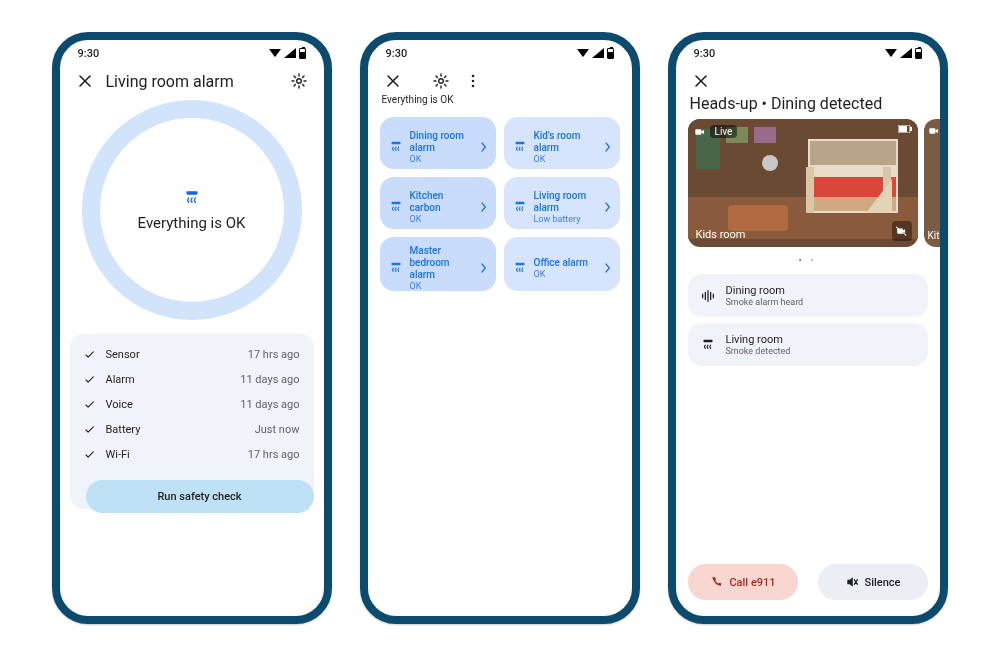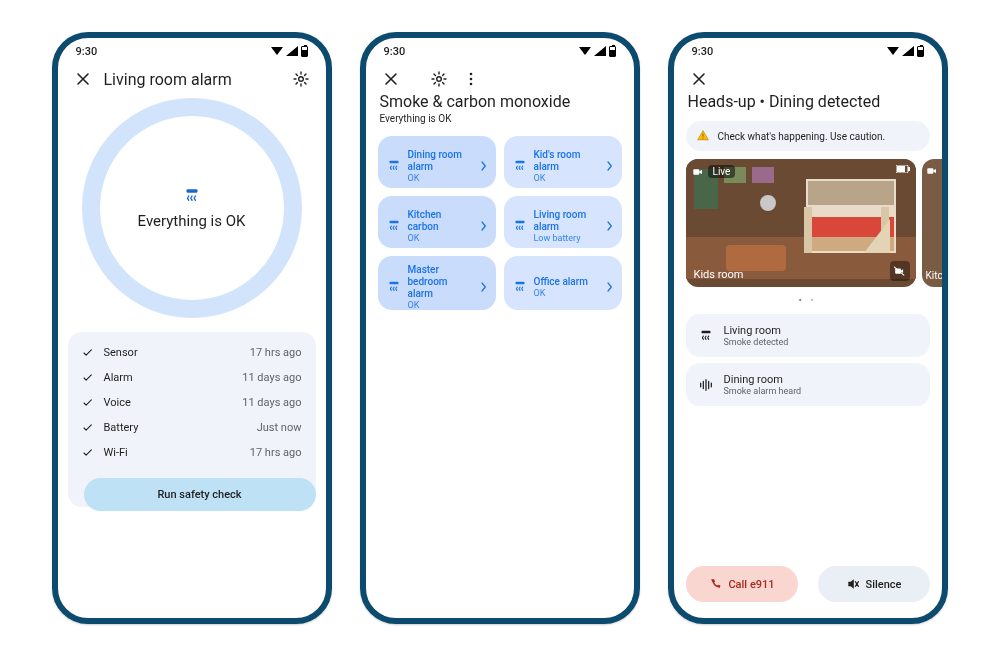--- a/index.html
+++ b/index.html
@@ -12,21 +12,21 @@
     --red-chip:#fad6d1;
     --red-text:#a52a1d;
     --text:#1f1f1f;
     --text-sec:#5f6368;
     --body-bg:#ffffff;
   }
   *{box-sizing:border-box;}
   html,body{margin:0;padding:0;background:var(--body-bg);font-family:Roboto,Arial,sans-serif;font-size:12px;color:var(--text);}
   .stage{width:999px;height:656px;display:flex;align-items:center;justify-content:center;gap:28px;}
   .phone{
-    width:280px;height:592px;border:6px solid #0c4a6e;border-radius:36px;
+    width:280px;height:592px;border:8px solid #0c4a6e;border-radius:36px;
     background:#fff;position:relative;overflow:hidden;
     box-shadow:0 1px 2px rgba(0,0,0,.2);
   }
   .status-bar{display:flex;justify-content:space-between;align-items:center;height:26px;padding:0 18px;font-size:11px;font-weight:500;}
   .status-icons{display:flex;gap:3px;align-items:center;}
   .sig{width:12px;height:10px;}
   .bat{width:7px;height:11px;border:1px solid #000;border-radius:1px;position:relative;}
   .bat:after{content:"";position:absolute;top:-2px;left:2px;width:3px;height:1px;background:#000;}
   .bat i{display:block;position:absolute;bottom:0;left:0;right:0;height:60%;background:#000;}
 
@@ -256,23 +256,20 @@
           <svg viewBox="0 0 18 18">
             <use href="#i-gear"></use>
           </svg>
         </span>
       <span class="icon-btn">
           <svg viewBox="0 0 18 18">
             <use href="#i-more"></use>
           </svg>
         </span>
     </div>
-    <div style="padding:0 14px 2px">
-        <h1 style="font-size:16px;font-weight:400;margin:0">Smoke &amp; carbon monoxide</h1>
-      </div>
     <div class="app-sub">Everything is OK</div>
     <div class="alarm-grid" id="p2-grid">
         <div class="alarm-chip ">
       <svg class="smoke" viewBox="0 0 18 18">
             <use href="#i-smoke"></use>
           </svg>
       <div class="alarm-txt">
         <div class="alarm-name">Dining room alarm</div>
         <div class="alarm-status">OK</div>
       </div>
@@ -362,26 +359,20 @@
       <span class="icon-btn">
           <svg viewBox="0 0 18 18">
             <use href="#i-close"></use>
           </svg>
         </span>
     </div>
     <div style="padding:0 14px 6px">
         <h1 style="font-size:16px;font-weight:400;margin:0">Heads-up • Dining detected</h1>
       </div>
 
-    <div class="warn-bubble">
-      <svg viewBox="0 0 18 18">
-          <use href="#i-warn"></use>
-        </svg>
-      <span>Check what's happening. Use caution.</span>
-    </div>
 
     <div class="cam-area">
       <div class="cam">
         <svg class="room-art" viewBox="0 0 230 120" preserveAspectRatio="none">
           <rect width="230" height="120" fill="#6b4a34"></rect>
           <rect x="0" y="78" width="230" height="42" fill="#8a5a3d"></rect>
           <rect x="120" y="20" width="90" height="74" fill="#e8dcc8"></rect>
           <rect x="122" y="22" width="86" height="24" fill="#b8a488"></rect>
           <rect x="122" y="58" width="86" height="20" fill="#d9463a"></rect>
           <rect x="122" y="78" width="86" height="14" fill="#cfa97f"></rect>
@@ -419,36 +410,36 @@
             </svg>
         </div>
         <div class="cam-name" style="left:4px;font-size:10px">Kitch</div>
       </div>
     </div>
     <div class="dots"><b>•</b> •</div>
 
     <div id="p3-det">
         <div class="detect-card">
       <svg viewBox="0 0 18 18">
+            <use href="#i-sound"></use>
+          </svg>
+      <div class="detect-txt">
+        <div class="t1">Dining room</div>
+        <div class="t2">Smoke alarm heard</div>
+      </div>
+    </div>
+        <div class="detect-card">
+      <svg viewBox="0 0 18 18">
             <use href="#i-smoke"></use>
           </svg>
       <div class="detect-txt">
         <div class="t1">Living room</div>
         <div class="t2">Smoke detected</div>
       </div>
     </div>
-        <div class="detect-card">
-      <svg viewBox="0 0 18 18">
-            <use href="#i-sound"></use>
-          </svg>
-      <div class="detect-txt">
-        <div class="t1">Dining room</div>
-        <div class="t2">Smoke alarm heard</div>
-      </div>
-    </div>
       </div>
 
     <div class="action-row">
       <div class="action a-call">
         <svg viewBox="0 0 18 18">
             <use href="#i-phone"></use>
           </svg>
         <span>Call e911</span>
       </div>
       <div class="action a-sil">

